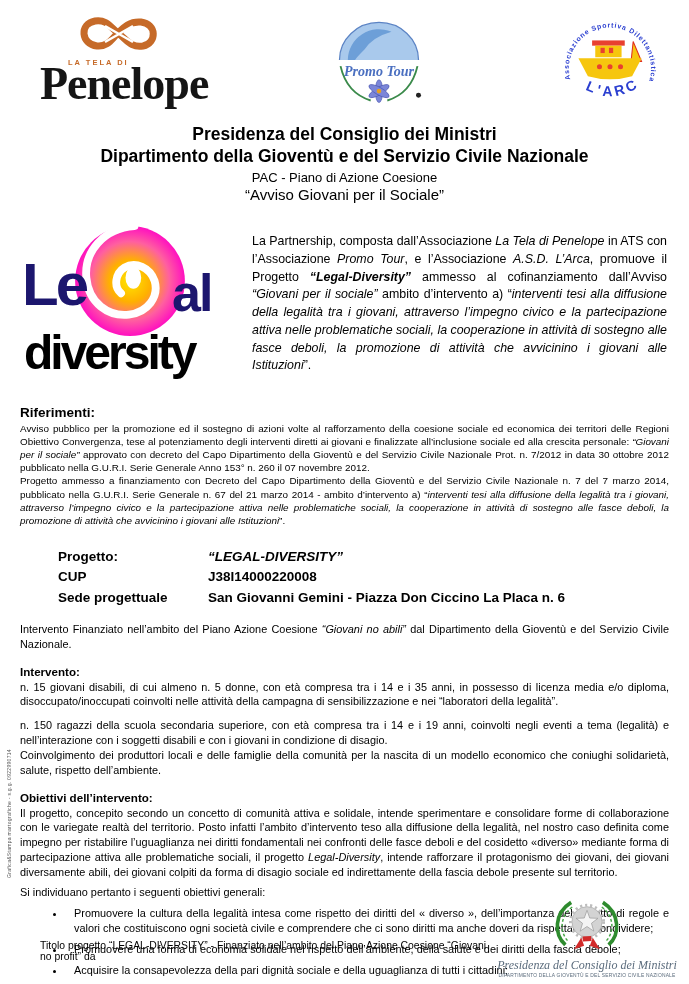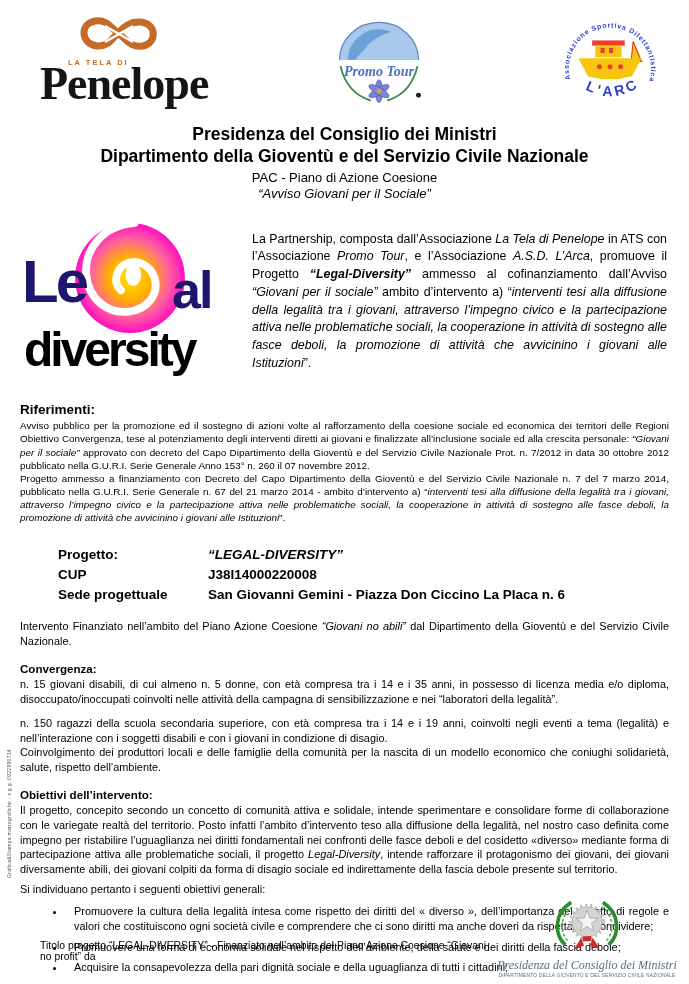--- a/index.html
+++ b/index.html
@@ -12,21 +12,21 @@
   .penelope .tagline{font-size:7.5px;font-weight:bold;letter-spacing:2px;color:#c66a28;
                      text-align:left;margin:2px 0 0 28px;}
   .penelope .name{font-family:"Liberation Serif","DejaVu Serif",serif;font-size:46px;
                   font-weight:600;color:#151515;line-height:0.9;letter-spacing:-1px;margin-top:-4px;}
   .promo{width:104px;margin-top:2px;}
   .arca{width:106px;}
   
   .title-block{text-align:center;margin-top:8px;line-height:1.25;}
   .title-block .h1{font-size:17.5px;font-weight:bold;}
   .title-block .sub{font-size:13px;margin-top:2px;}
-  .title-block .sub2{font-size:13px;font-style:italic;}
+  .title-block .sub2{font-size:15px;}
   
   .intro{display:flex;padding:16px 22px 0 22px;}
   .legal-logo{position:relative;width:218px;height:158px;flex:none;margin-top:12px;}
   .legal-swirl{position:absolute;left:52px;top:-8px;z-index:1;}
   .legal-le{position:absolute;left:0;top:22px;z-index:2;font-size:60px;font-weight:bold;
             color:#1c166e;letter-spacing:-3px;line-height:1;}
   .legal-al{position:absolute;left:150px;top:34px;z-index:2;font-size:52px;font-weight:bold;
             color:#1c166e;letter-spacing:-2px;line-height:1;}
   .legal-div{position:absolute;left:2px;top:96px;z-index:3;font-size:48px;font-weight:bold;
              color:#000000;letter-spacing:-3px;line-height:1;}
@@ -173,21 +173,21 @@
     </div>
     <div class="row">
       <span class="lbl">Sede progettuale</span>
       <span class="val">San Giovanni Gemini - Piazza Don Ciccino La Placa n. 6</span>
     </div>
   </div>
 
   <p class="funding"><span>Intervento Finanziato nell’ambito del Piano Azione Coesione </span><span class="seg-i">“Giovani no abili”</span><span> dal Dipartimento della Gioventù e del Servizio Civile Nazionale.</span></p>
 
   <div class="sec">
-    <h3>Convergenza:</h3>
+    <h3>Intervento:</h3>
     <p>n. 15 giovani disabili, di cui almeno n. 5 donne, con età  compresa tra i 14 e i 35 anni, in possesso di licenza media e/o diploma, disoccupato/inoccupati coinvolti nelle attività della campagna di sensibilizzazione e nei “laboratori della legalità”.</p>
     <p class="gap">n. 150 ragazzi della scuola secondaria superiore, con età compresa tra i 14 e i 19 anni, coinvolti negli eventi a tema (legalità) e nell’interazione con i soggetti disabili e con i giovani in condizione di disagio.</p>
     <p>Coinvolgimento dei produttori locali e delle famiglie della comunità per la nascita di un modello economico che coniughi solidarietà, salute, rispetto dell’ambiente.</p>
   </div>
 
   <div class="sec">
     <h3>Obiettivi dell’intervento:</h3>
     <p><span>Il progetto, concepito secondo un concetto di comunità attiva e solidale, intende sperimentare e consolidare forme di collaborazione con le variegate realtà del territorio. Posto infatti l’ambito d’intervento teso alla diffusione della legalità, nel nostro caso definita come impegno per ristabilire l’uguaglianza nei diritti fondamentali nei confronti delle fasce deboli e del cosidetto «diverso» mediante forma di partecipazione attiva alle problematiche sociali, il progetto </span><span class="seg-i">Legal-Diversity</span><span>, intende rafforzare il protagonismo dei giovani, dei giovani diversamente abili, dei giovani colpiti da forma di disagio sociale ed indirettamente della fascia debole presente sul territorio.</span></p>
     <p class="lead-in">Si individuano pertanto i seguenti obiettivi generali:</p>
     <ul class="goals">

